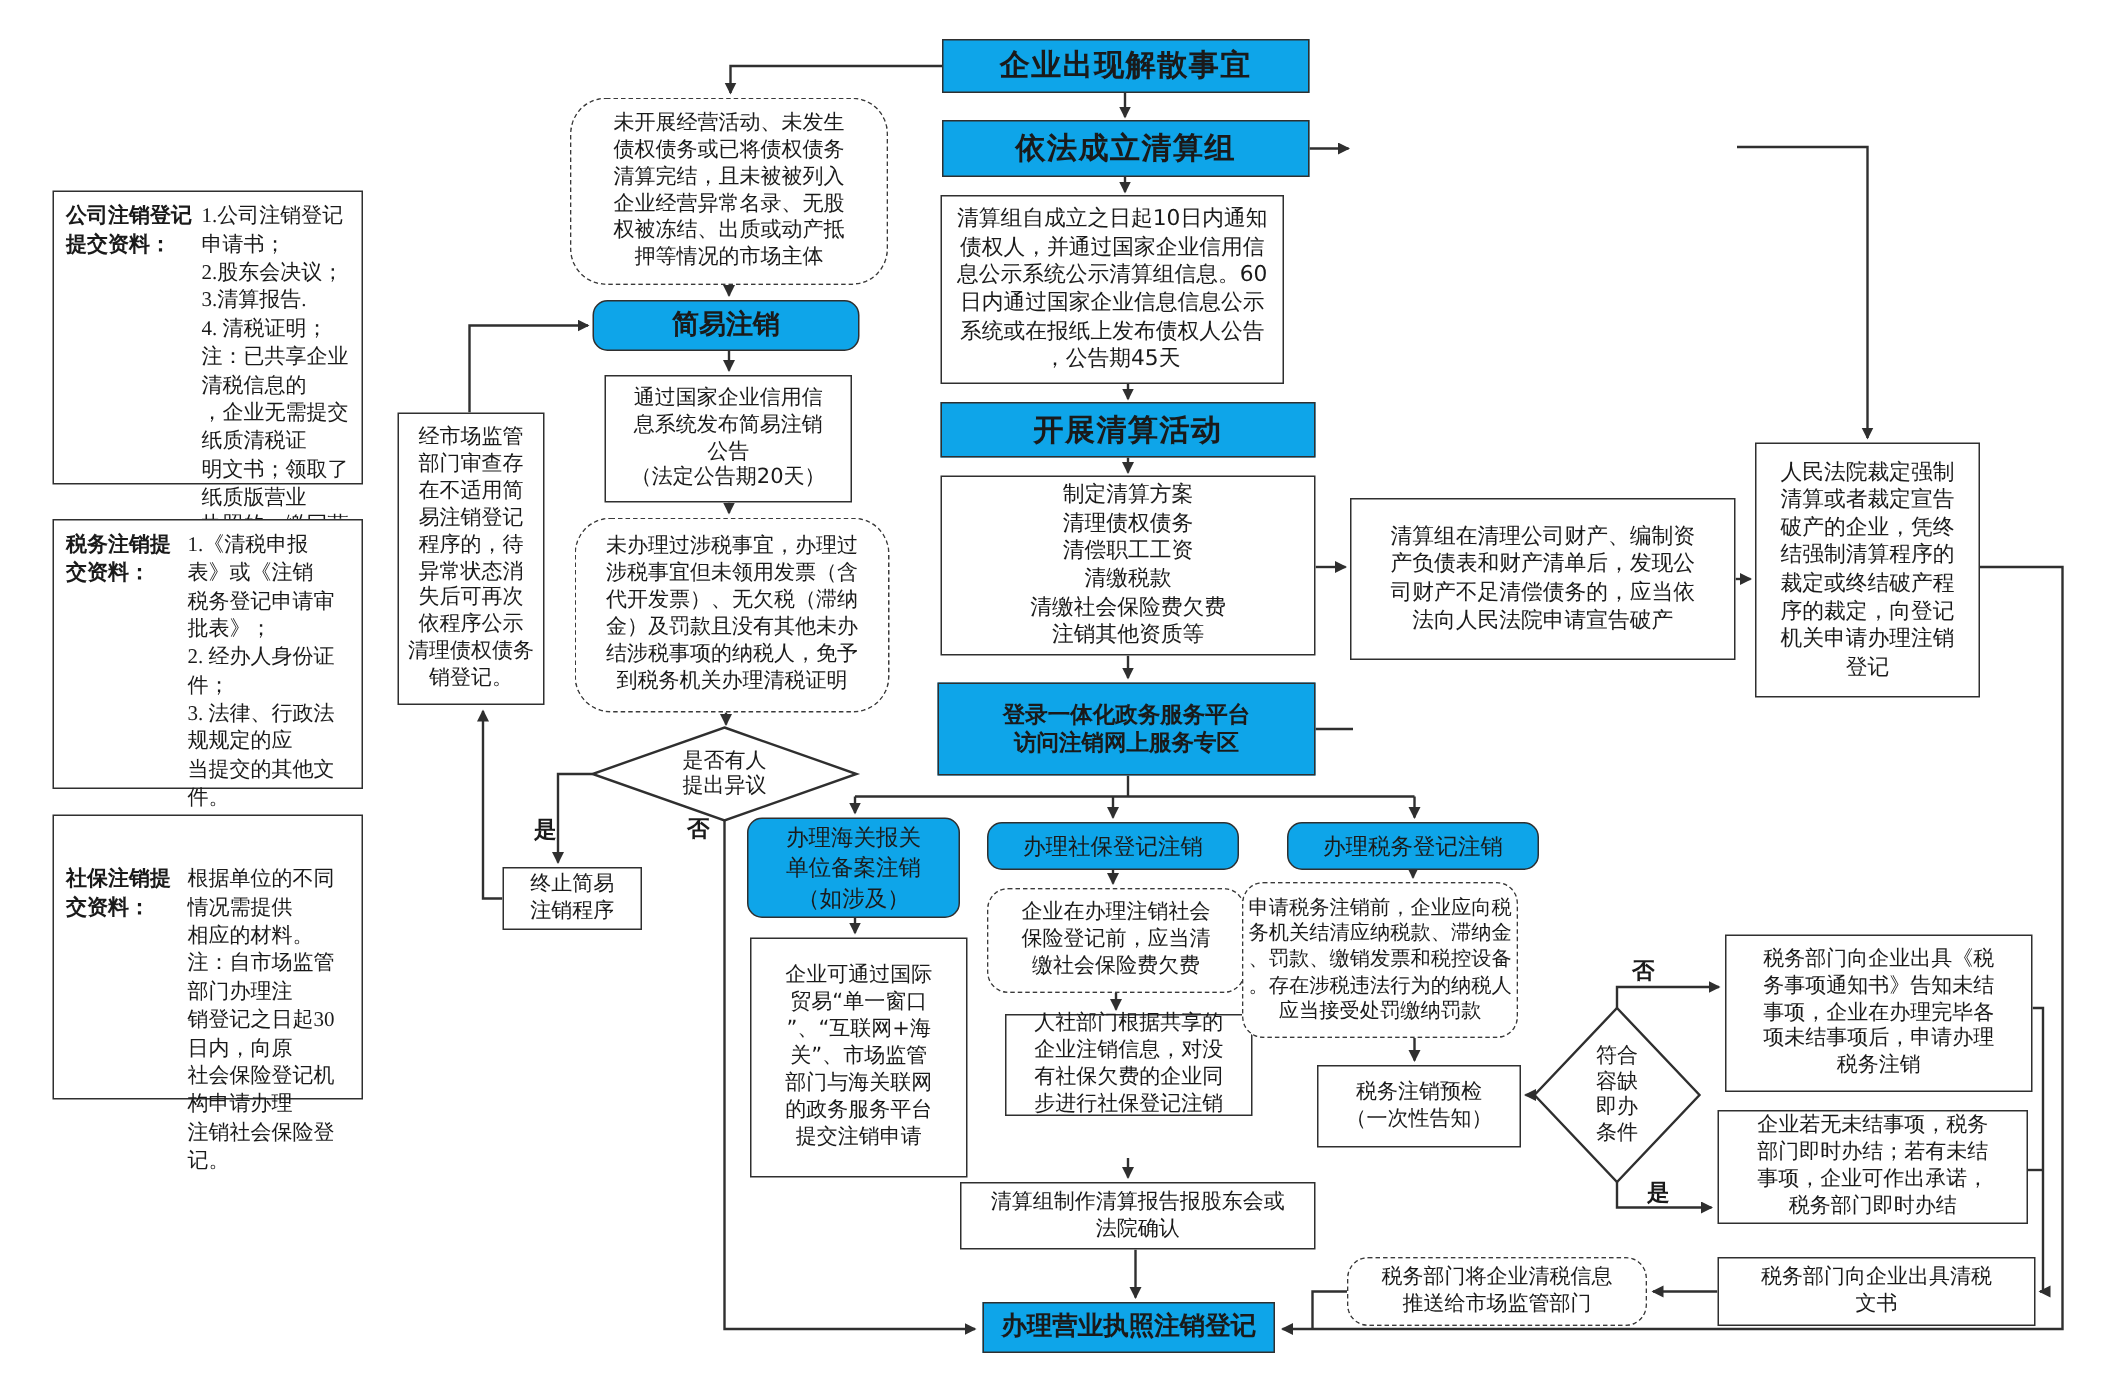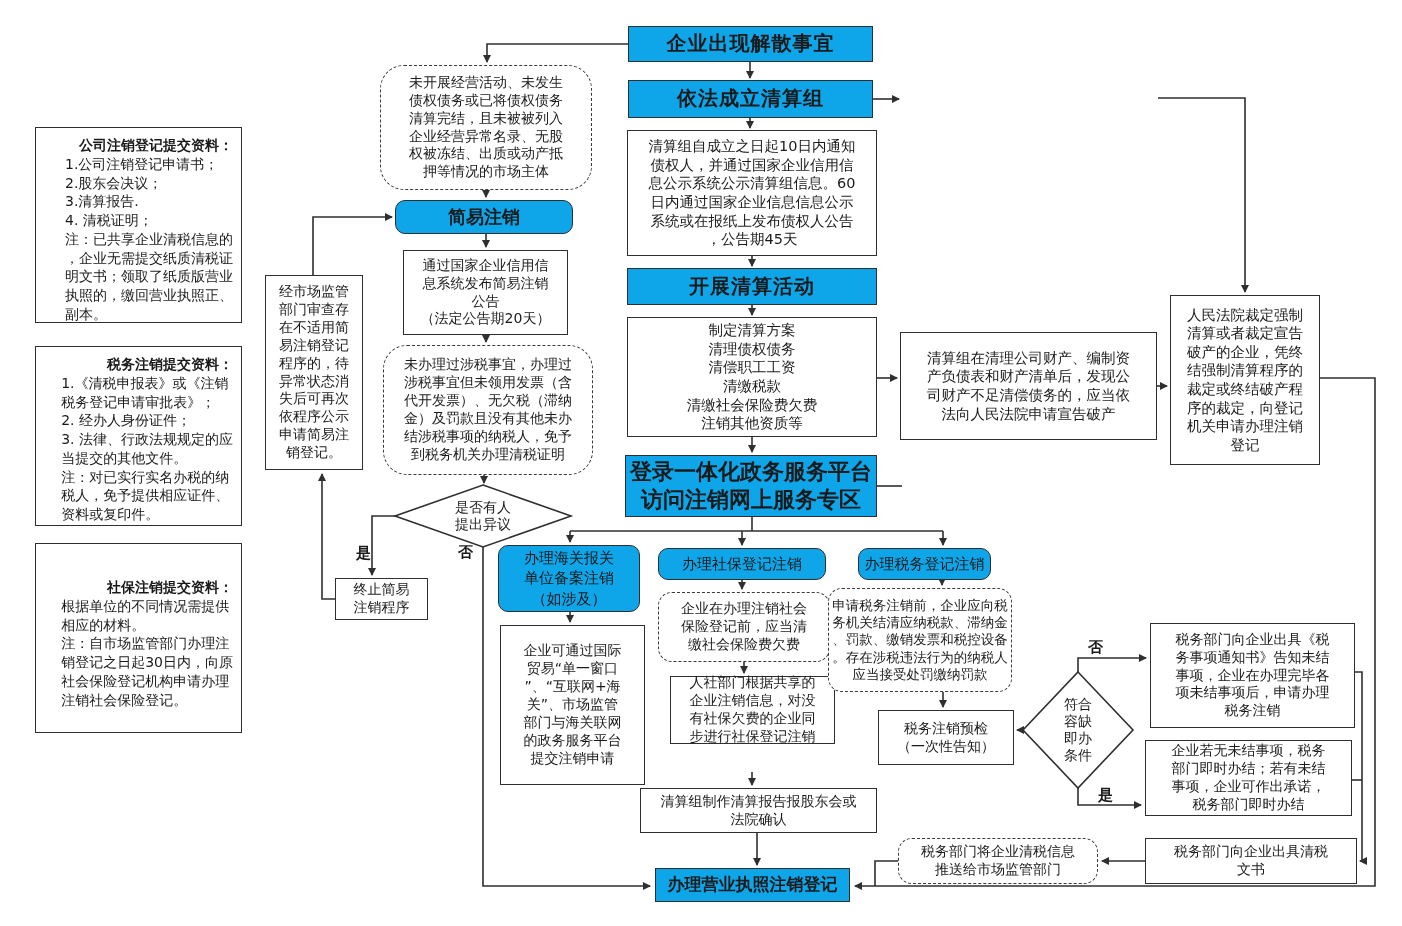--- a/index.html
+++ b/index.html
@@ -8,22 +8,22 @@
   .node{position:absolute;box-sizing:border-box;border:1.8px solid #2f2f2f;background:#ffffff;
         display:flex;align-items:center;justify-content:center;text-align:center;
         white-space:pre-line;font-size:14px;line-height:1.28;font-weight:500;}
   .gray{background:#0ea5e9;}
   .big{font-size:20px;font-weight:600;letter-spacing:1px;}
   .mid{font-size:18px;font-weight:600;}
   .head3{font-size:15px;font-weight:400;line-height:1.35;}
   .pill{border-radius:10px;}
   .dashed{border:1.8px dashed #3a3a3a;border-radius:24px;}
   .dashed-sm{border:1.8px dashed #3a3a3a;border-radius:14px;}
-  .panel{flex-direction:column;align-items:flex-end;justify-content:flex-start;
-         text-align:left;padding:8px 8px;font-size:14px;line-height:1.34;}
+  .panel{flex-direction:row;align-items:flex-start;justify-content:flex-start;
+         text-align:left;padding:8px 8px;font-size:14px;line-height:1.34;font-family:Liberation Serif, serif;}
   .panel-title{font-weight:700;white-space:pre-line;}
   .panel-body{white-space:pre-line;}
   .dlabel{position:absolute;font-size:15px;font-weight:600;white-space:pre-line;}
   .dtext{position:absolute;display:flex;align-items:center;justify-content:center;
          text-align:center;white-space:pre-line;font-size:14px;line-height:1.2;font-weight:500;}
   svg.wires{position:absolute;left:0;top:0;pointer-events:none;}
 </style>
 </head>
 <body>
 
@@ -108,34 +108,34 @@
     <div class="panel-body">根据单位的不同情况需提供
 相应的材料。
 注：自市场监管部门办理注
 销登记之日起30日内，向原
 社会保险登记机构申请办理
 注销社会保险登记。</div>
   </div>
 
   <div class="node gray big" style="left:628px;top:26px;width:245px;height:36px">企业出现解散事宜</div>
   <div class="node gray big" style="left:628px;top:80px;width:245px;height:38px">依法成立清算组</div>
-  <div class="node" style="left:627px;top:130px;width:250px;height:126px;font-size:14.5px">清算组自成立之日起10日内通知
+  <div class="node" style="left:627px;top:130px;width:229px;height:126px;font-size:14.5px">清算组自成立之日起10日内通知
 债权人，并通过国家企业信用信
 息公示系统公示清算组信息。60
 日内通过国家企业信息信息公示
 系统或在报纸上发布债权人公告
 ，公告期45天</div>
   <div class="node gray big" style="left:627px;top:268px;width:250px;height:37px">开展清算活动</div>
   <div class="node" style="left:627px;top:317px;width:250px;height:120px;font-size:14.5px">制定清算方案
 清理债权债务
 清偿职工工资
 清缴税款
 清缴社会保险费欠费
 注销其他资质等</div>
-  <div class="node gray" style="left:625px;top:455px;width:252px;height:62px;font-size:22px;font-weight:600">登录一体化政务服务平台
+  <div class="node gray" style="left:625px;top:455px;width:252px;height:62px;font-size:15px;font-weight:600">登录一体化政务服务平台
 访问注销网上服务专区</div>
   <div class="node" style="left:900px;top:332px;width:257px;height:108px;font-size:14.5px">清算组在清理公司财产、编制资
 产负债表和财产清单后，发现公
 司财产不足清偿债务的，应当依
 法向人民法院申请宣告破产</div>
   <div class="node" style="left:1170px;top:295px;width:150px;height:170px;font-size:14.5px">人民法院裁定强制
 清算或者裁定宣告
 破产的企业，凭终
 结强制清算程序的
 裁定或终结破产程
@@ -155,40 +155,40 @@
 公告
 （法定公告期20天）</div>
   <div class="node" style="left:265px;top:275px;width:98px;height:195px">经市场监管
 部门审查存
 在不适用简
 易注销登记
 程序的，待
 异常状态消
 失后可再次
 依程序公示
-申请简易注
+清理债权债务
 销登记。</div>
   <div class="node dashed" style="left:383px;top:345px;width:210px;height:130px">未办理过涉税事宜，办理过
 涉税事宜但未领用发票（含
 代开发票）、无欠税（滞纳
 金）及罚款且没有其他未办
 结涉税事项的纳税人，免予
 到税务机关办理清税证明</div>
   <div class="dtext" style="left:436px;top:498px;width:94px;height:36px">是否有人
 提出异议</div>
   <div class="node" style="left:335px;top:578px;width:93px;height:42px">终止简易
 注销程序</div>
   <div class="dlabel" style="left:356px;top:544px">是</div>
   <div class="dlabel" style="left:458px;top:543px">否</div>
 
   <div class="node gray pill head3" style="left:498px;top:545px;width:142px;height:67px">办理海关报关
 单位备案注销
 （如涉及）</div>
   <div class="node gray pill head3" style="left:658px;top:548px;width:168px;height:32px">办理社保登记注销</div>
-  <div class="node gray pill head3" style="left:858px;top:548px;width:133px;height:32px">办理税务登记注销</div>
+  <div class="node gray pill head3" style="left:858px;top:548px;width:168px;height:32px">办理税务登记注销</div>
   <div class="node" style="left:500px;top:625px;width:145px;height:160px">企业可通过国际
 贸易“单一窗口
 ”、“互联网+海
 关”、市场监管
 部门与海关联网
 的政务服务平台
 提交注销申请</div>
   <div class="node dashed-sm" style="left:658px;top:592px;width:172px;height:70px">企业在办理注销社会
 保险登记前，应当清
 缴社会保险费欠费</div>

